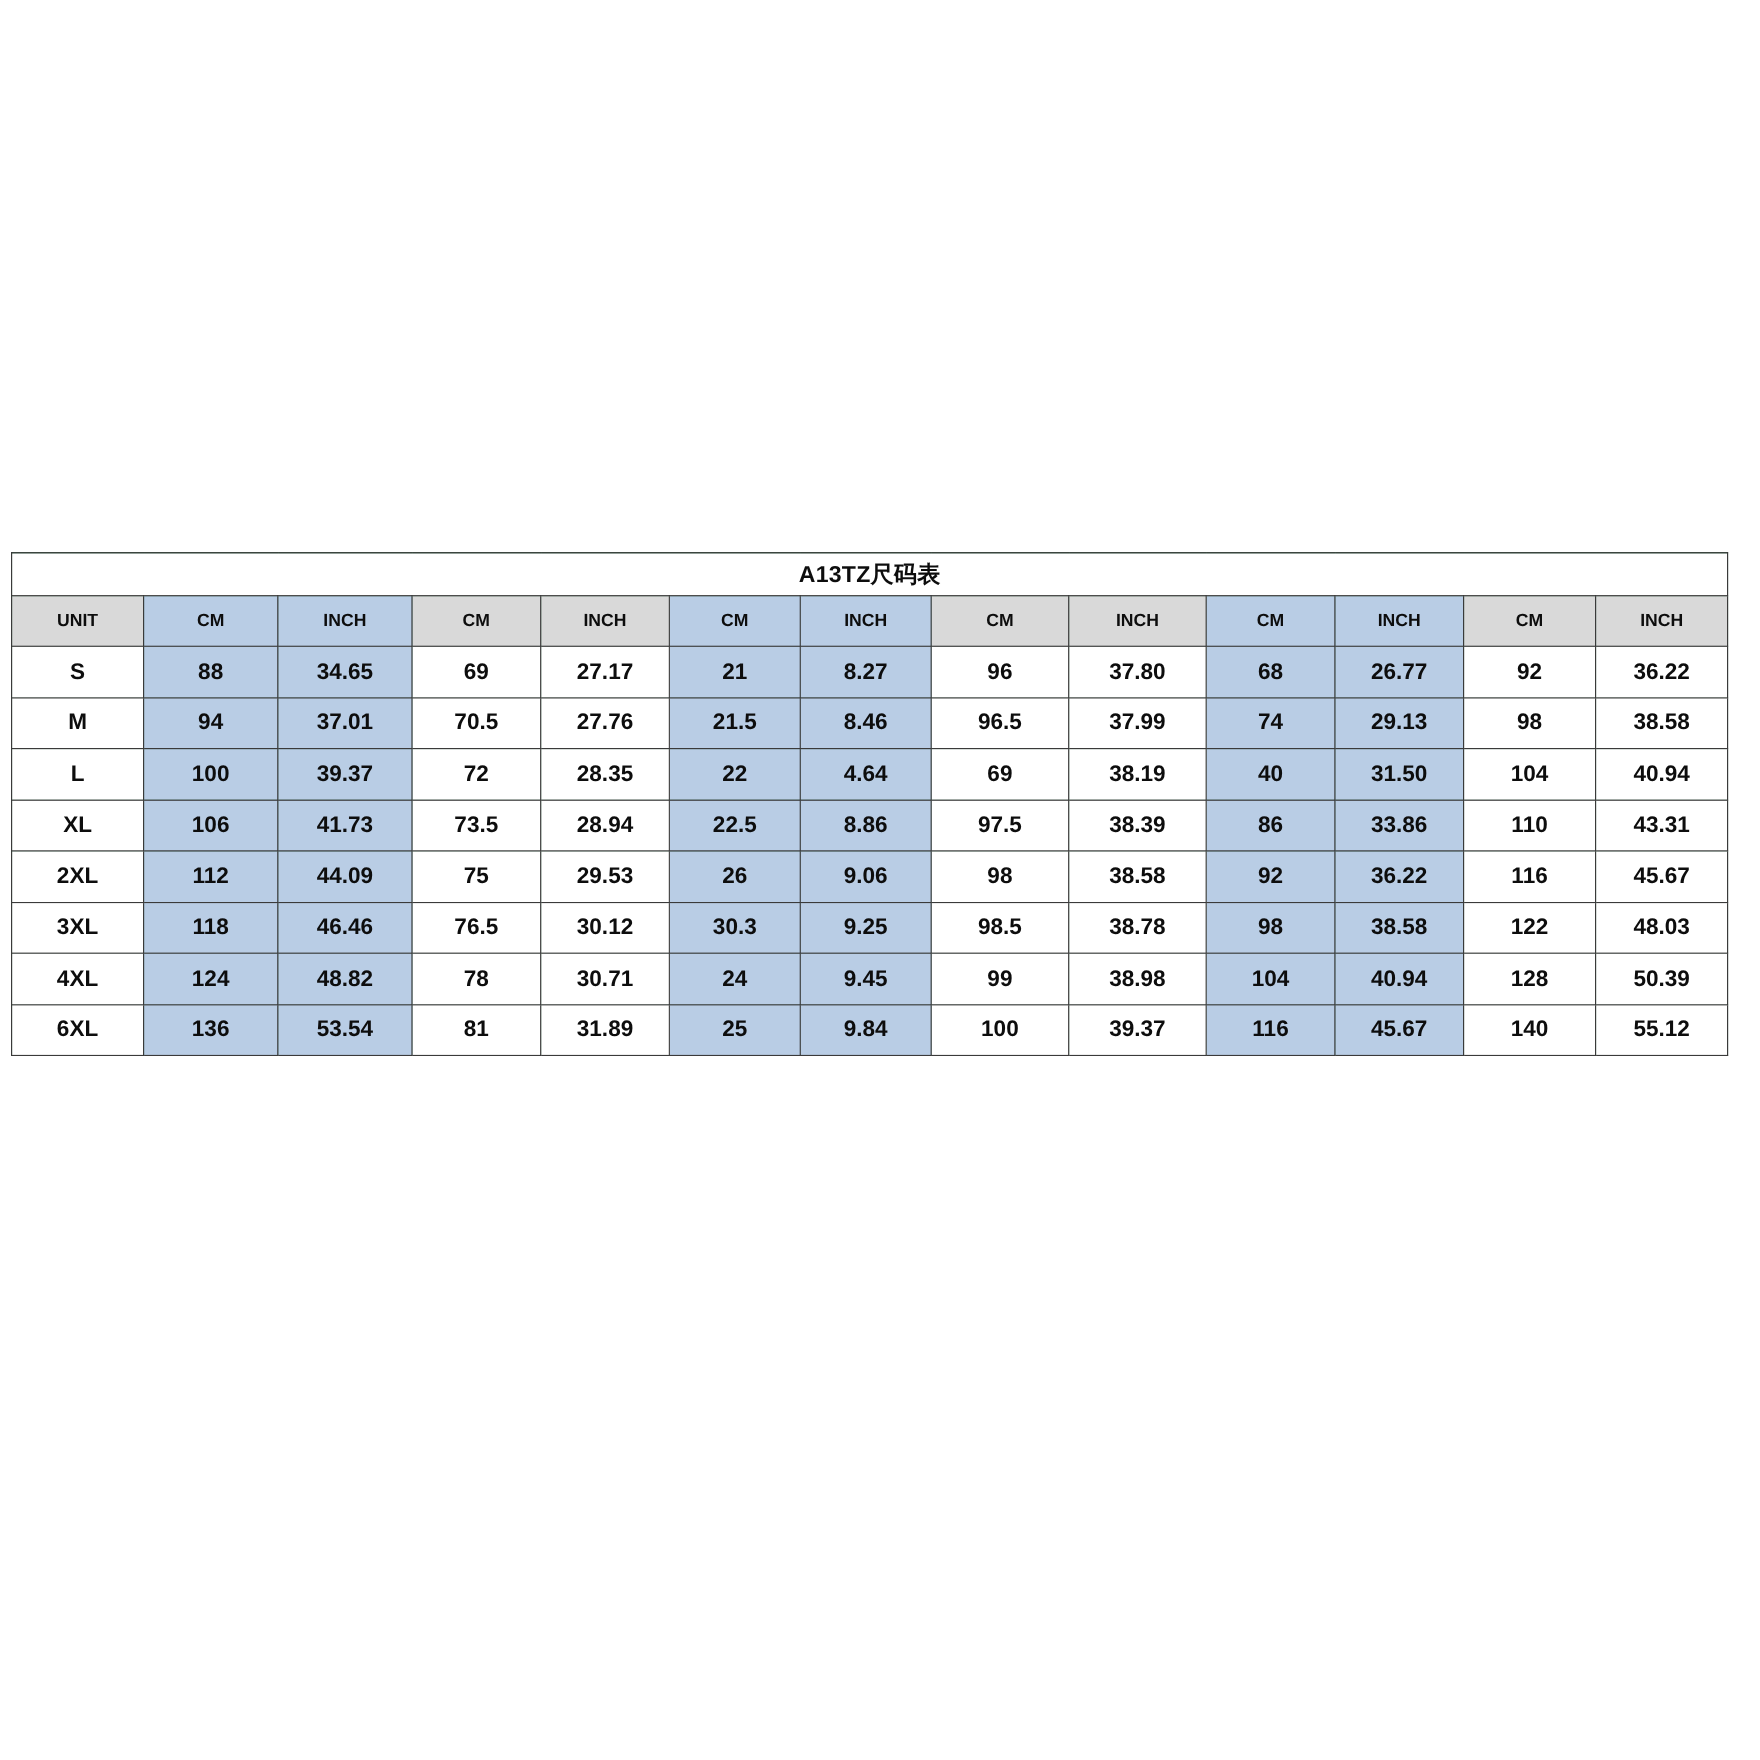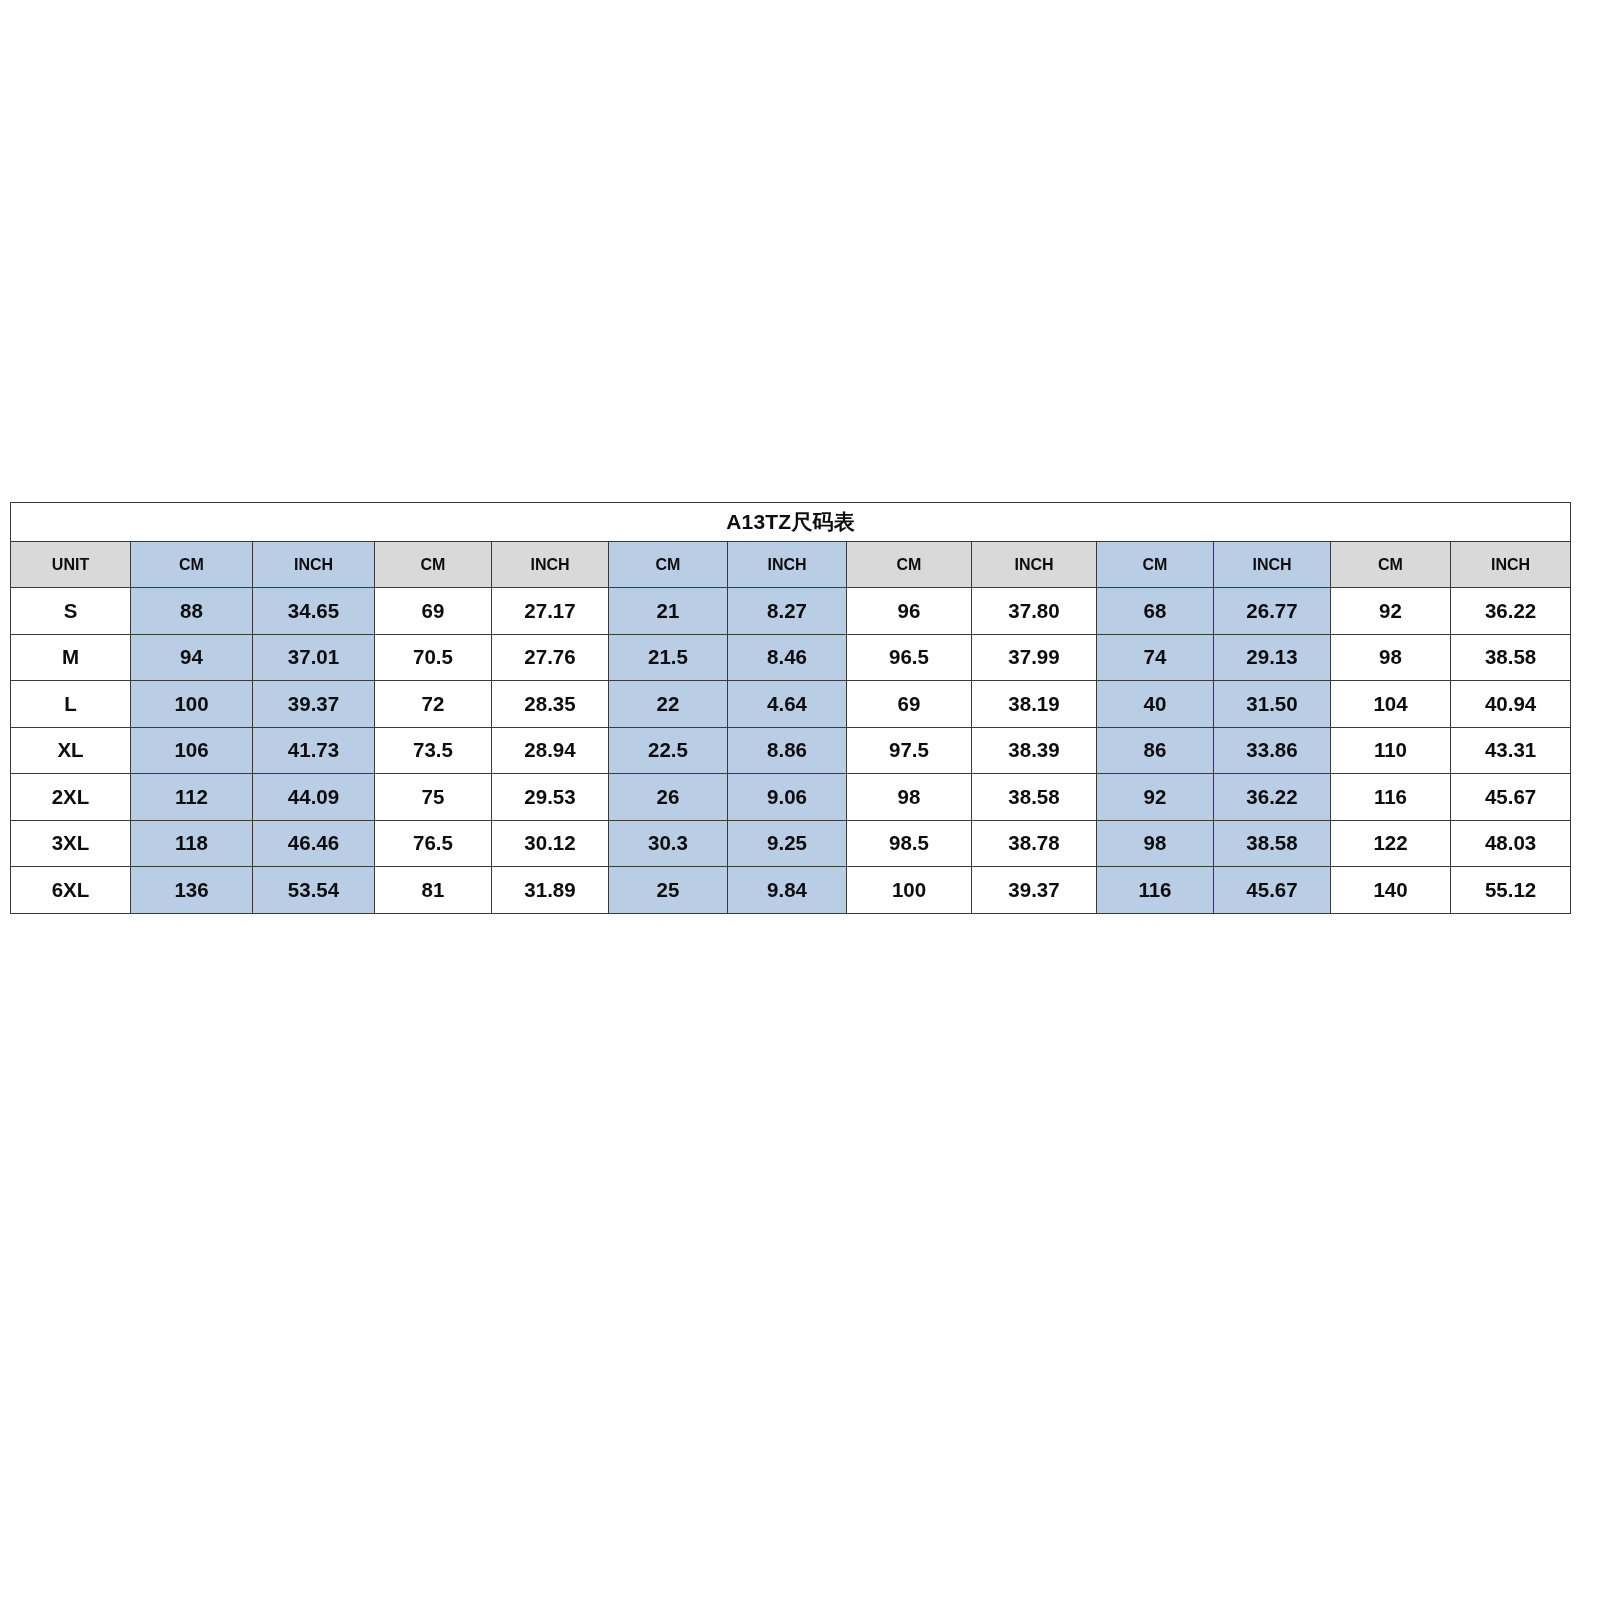--- a/index.html
+++ b/index.html
@@ -195,20 +195,35 @@
           <td class="blue">30.3</td>
           <td class="blue">9.25</td>
           <td class="white">98.5</td>
           <td class="white">38.78</td>
           <td class="blue">98</td>
           <td class="blue">38.58</td>
           <td class="white">122</td>
           <td class="white">48.03</td>
         </tr>
         <tr class="body-row">
+          <td class="white">4XL</td>
+          <td class="blue">124</td>
+          <td class="blue">48.82</td>
+          <td class="white">78</td>
+          <td class="white">30.71</td>
+          <td class="blue">24</td>
+          <td class="blue">9.45</td>
+          <td class="white">99</td>
+          <td class="white">38.98</td>
+          <td class="blue">104</td>
+          <td class="blue">40.94</td>
+          <td class="white">128</td>
+          <td class="white">50.39</td>
+        </tr>
+        <tr class="body-row">
           <td class="white">6XL</td>
           <td class="blue">136</td>
           <td class="blue">53.54</td>
           <td class="white">81</td>
           <td class="white">31.89</td>
           <td class="blue">25</td>
           <td class="blue">9.84</td>
           <td class="white">100</td>
           <td class="white">39.37</td>
           <td class="blue">116</td>

